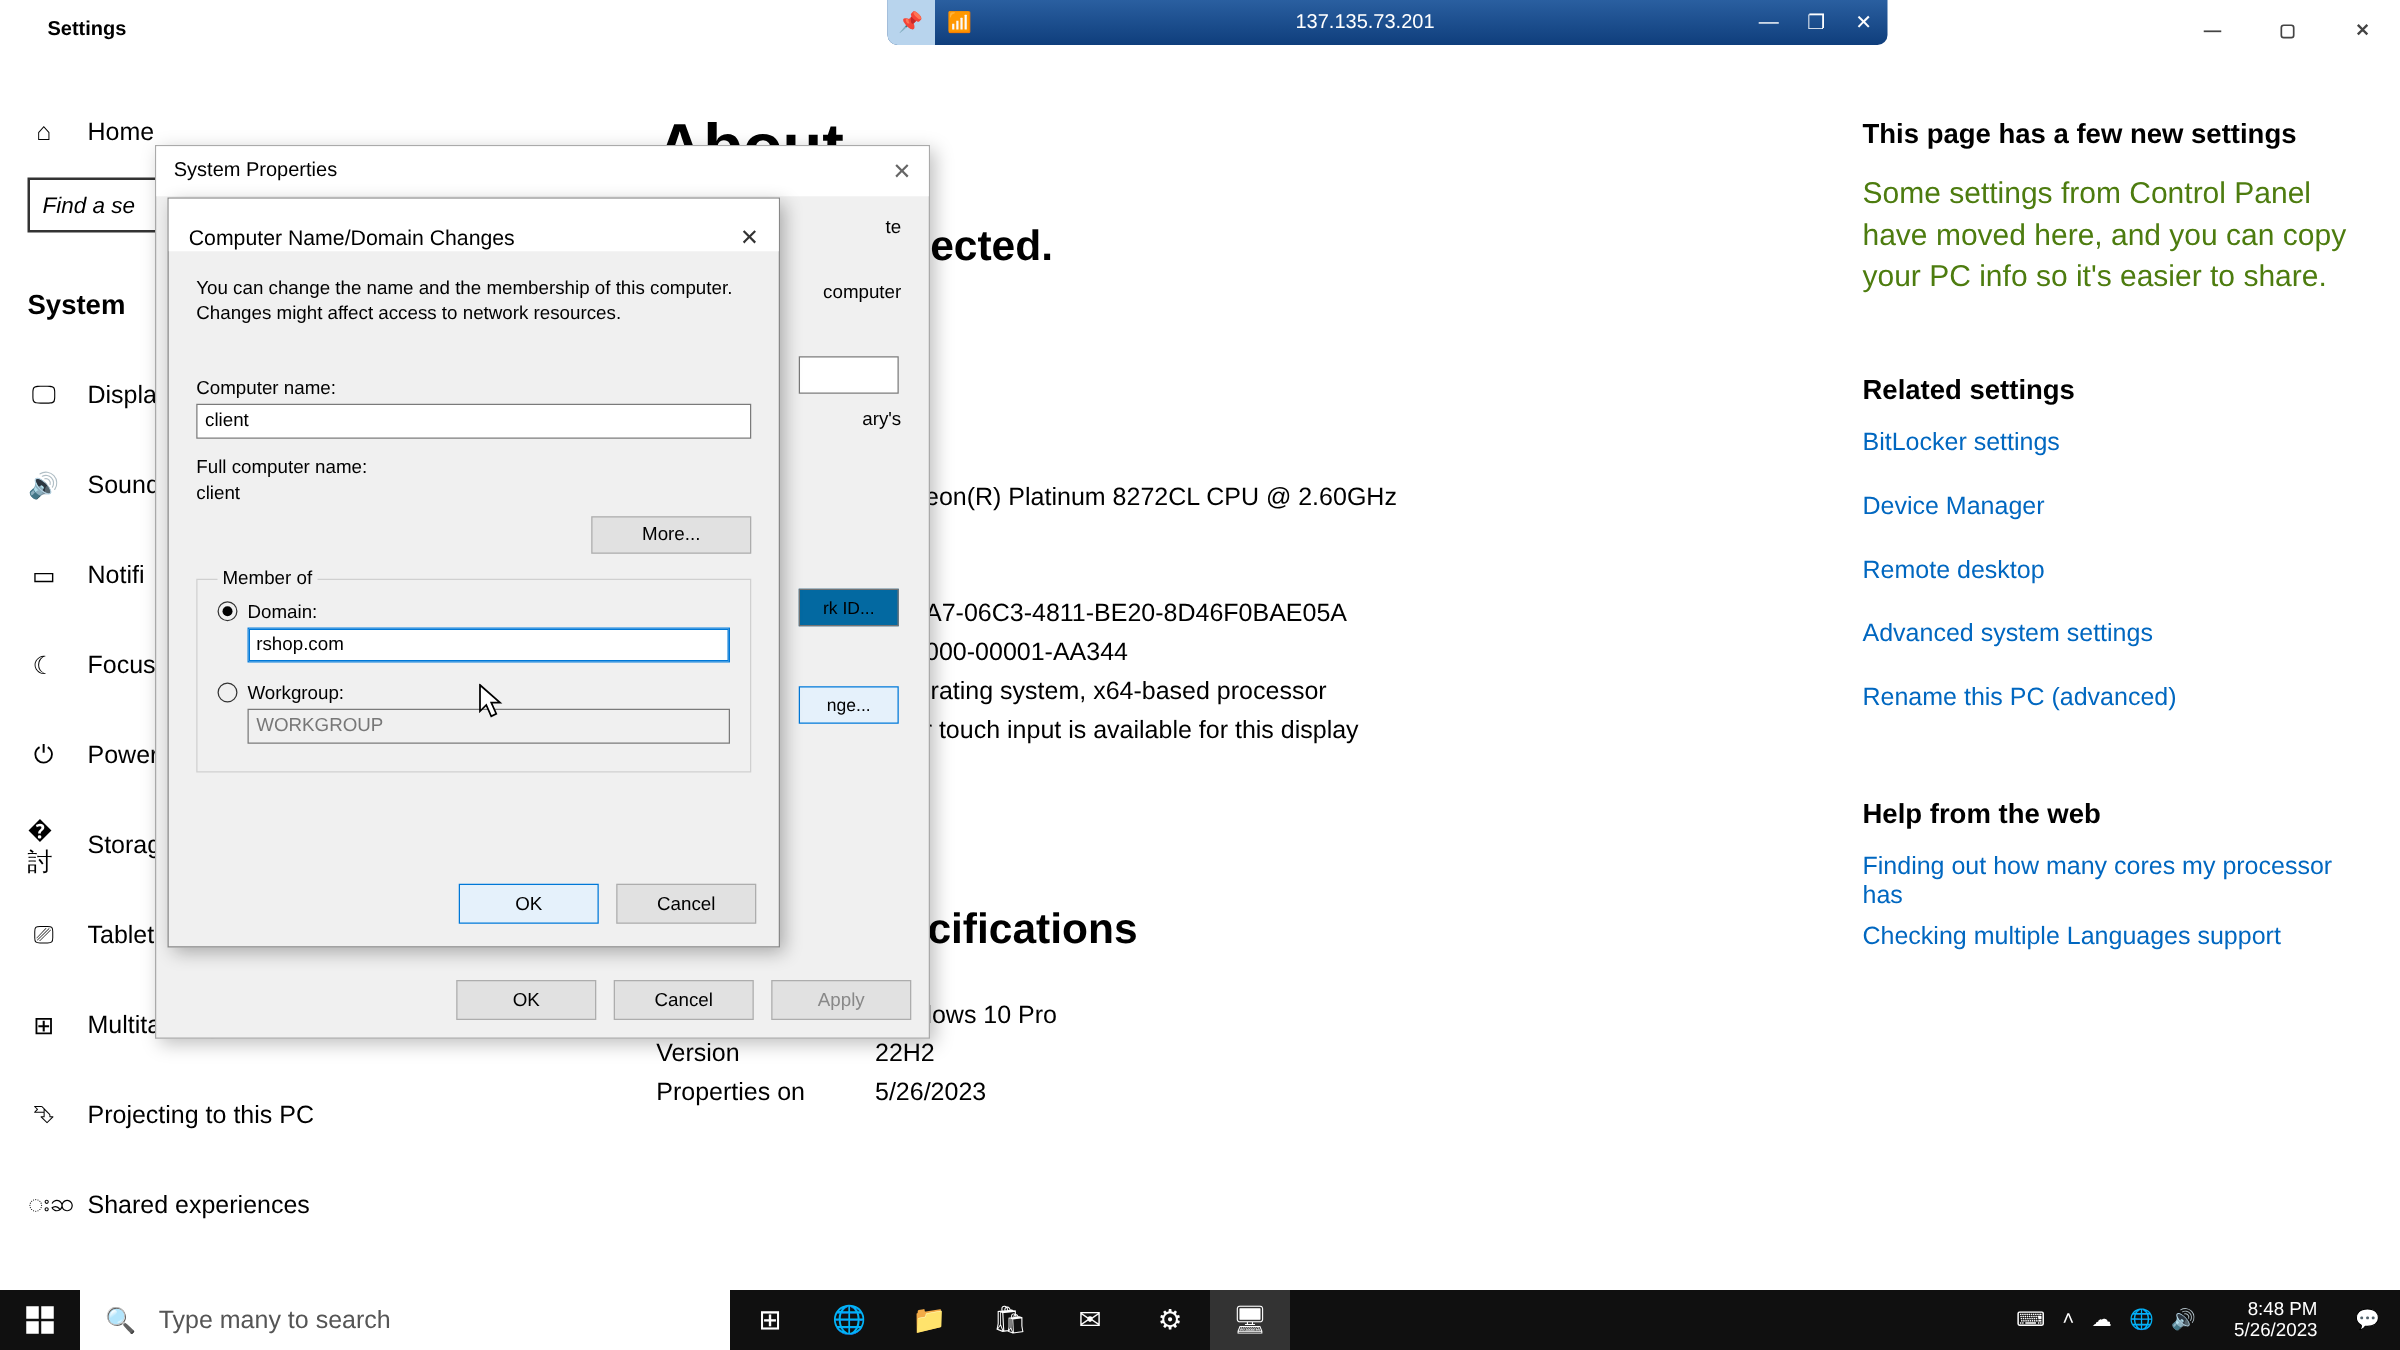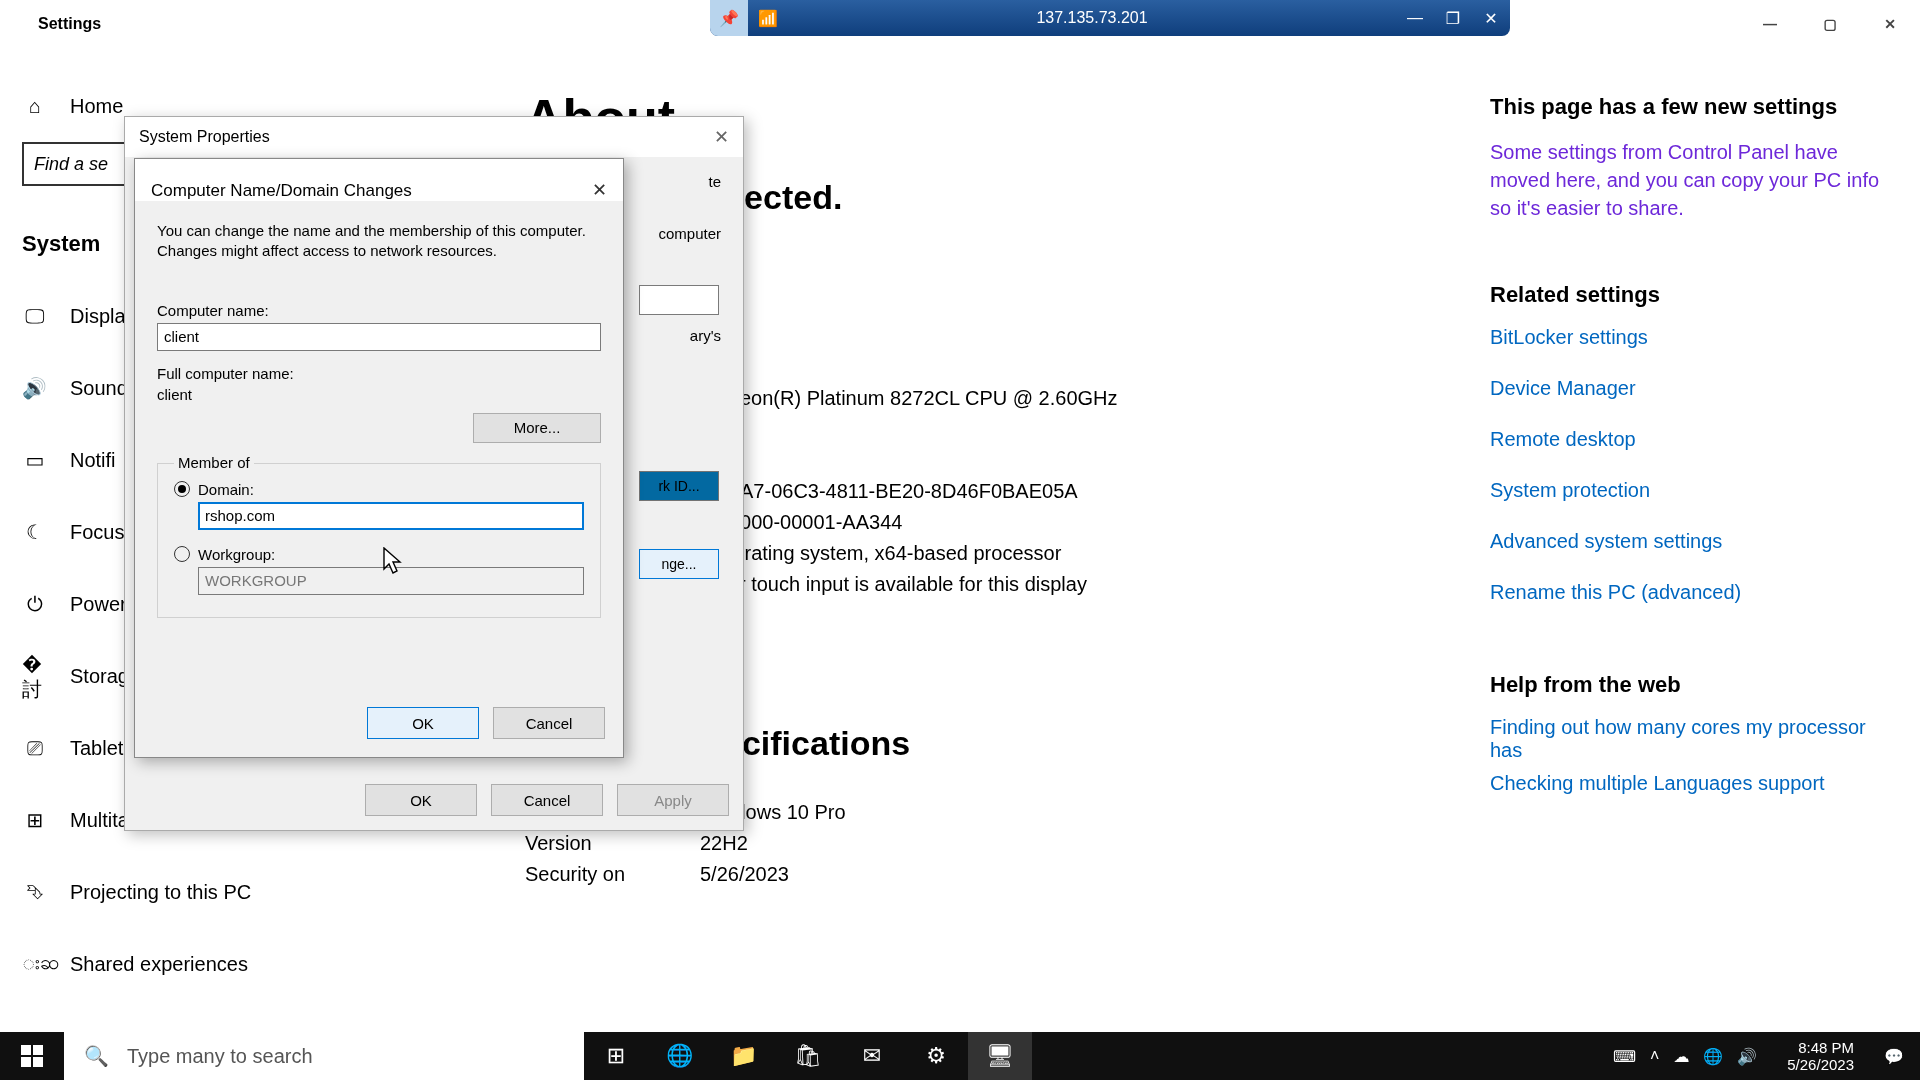--- a/index.html
+++ b/index.html
@@ -20,21 +20,21 @@
 .side-search input{width:150px;height:44px;border:2px solid #333;padding:0 10px;font-size:18px;background:#fff;font-style:italic;}
 .content{flex:1;padding:40px 30px 0 40px;position:relative;display:flex;}
 .content-main{flex:1;}
 .page-title{font-size:52px;font-weight:600;margin-bottom:30px;}
 .section-h{font-size:26px;margin-bottom:18px;}
 .link{color:#0067c0;font-size:20px;margin-bottom:12px;display:block;}
 .spec-row{display:flex;font-size:20px;margin-bottom:8px;}
 .spec-row .k{width:175px;}
 .content-right{width:400px;padding-top:6px;}
 .right-h{font-size:22px;font-weight:600;margin-bottom:18px;}
-.right-p{font-size:20px;color:#6d28d9;margin-bottom:60px;line-height:1.4;}
+.right-p{font-size:24px;color:#4d7c0f;margin-bottom:60px;line-height:1.4;}
 .right-link{color:#0067c0;font-size:20px;display:block;margin-bottom:28px;}
 
 
 .rdp-bar{position:absolute;top:0;left:710px;width:800px;height:36px;background:linear-gradient(#2a5fa0,#0f3e7c);border-radius:0 0 8px 8px;display:flex;align-items:center;color:#fff;font-size:16px;}
 .rdp-bar .pin{width:38px;height:36px;background:#b8d4ed;display:flex;align-items:center;justify-content:center;border-radius:0 0 0 8px;color:#0f3e7c;}
 .rdp-bar .sig{width:40px;display:flex;align-items:center;justify-content:center;}
 .rdp-bar .lbl{flex:1;text-align:center;}
 .rdp-bar .wc{display:flex;}
 .rdp-bar .wc div{width:38px;height:36px;display:flex;align-items:center;justify-content:center;}
 
@@ -194,33 +194,32 @@
         <div style="height:20px;"></div>
         <div class="spec-row">
             <span class="k">Edition</span>
             <span>Windows 10 Pro</span>
           </div>
         <div class="spec-row">
             <span class="k">Version</span>
             <span>22H2</span>
           </div>
         <div class="spec-row">
-            <span class="k">Security on</span>
+            <span class="k">Properties on</span>
             <span>5/26/2023</span>
           </div>
       </div>
 
       <div class="content-right">
         <div class="right-h">This page has a few new settings</div>
         <div class="right-p">Some settings from Control Panel have moved here, and you can copy your PC info so it's easier to share.</div>
         <div class="right-h">Related settings</div>
         <a class="right-link">BitLocker settings</a>
         <a class="right-link">Device Manager</a>
         <a class="right-link">Remote desktop</a>
-        <a class="right-link">System protection</a>
         <a class="right-link">Advanced system settings</a>
         <a class="right-link">Rename this PC (advanced)</a>
         <div style="height:40px;"></div>
         <div class="right-h">Help from the web</div>
         <a class="right-link" style="margin-bottom:10px;">Finding out how many cores my processor has</a>
         <a class="right-link">Checking multiple Languages support</a>
       </div>
     </div>
   </div>
 </div>

